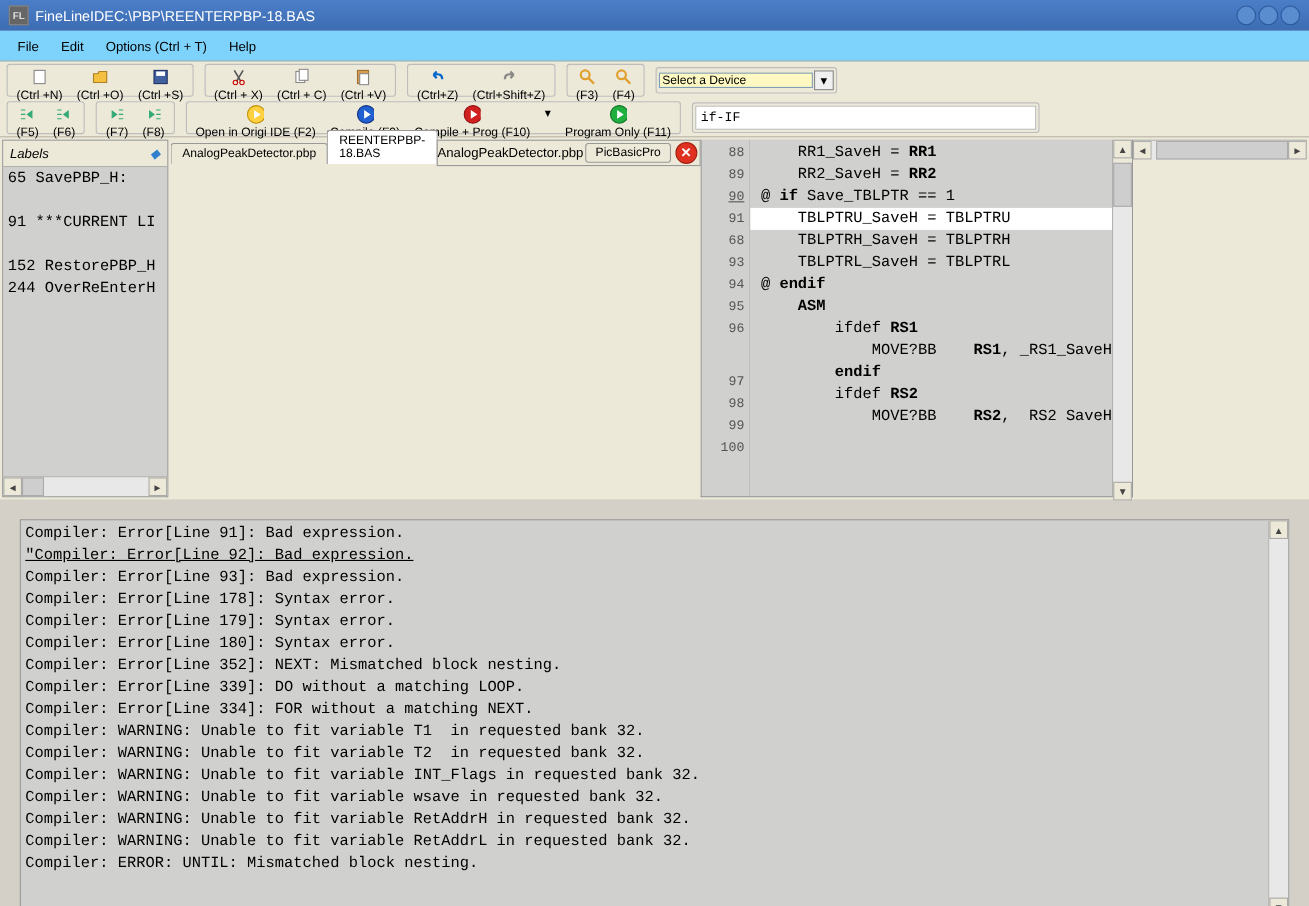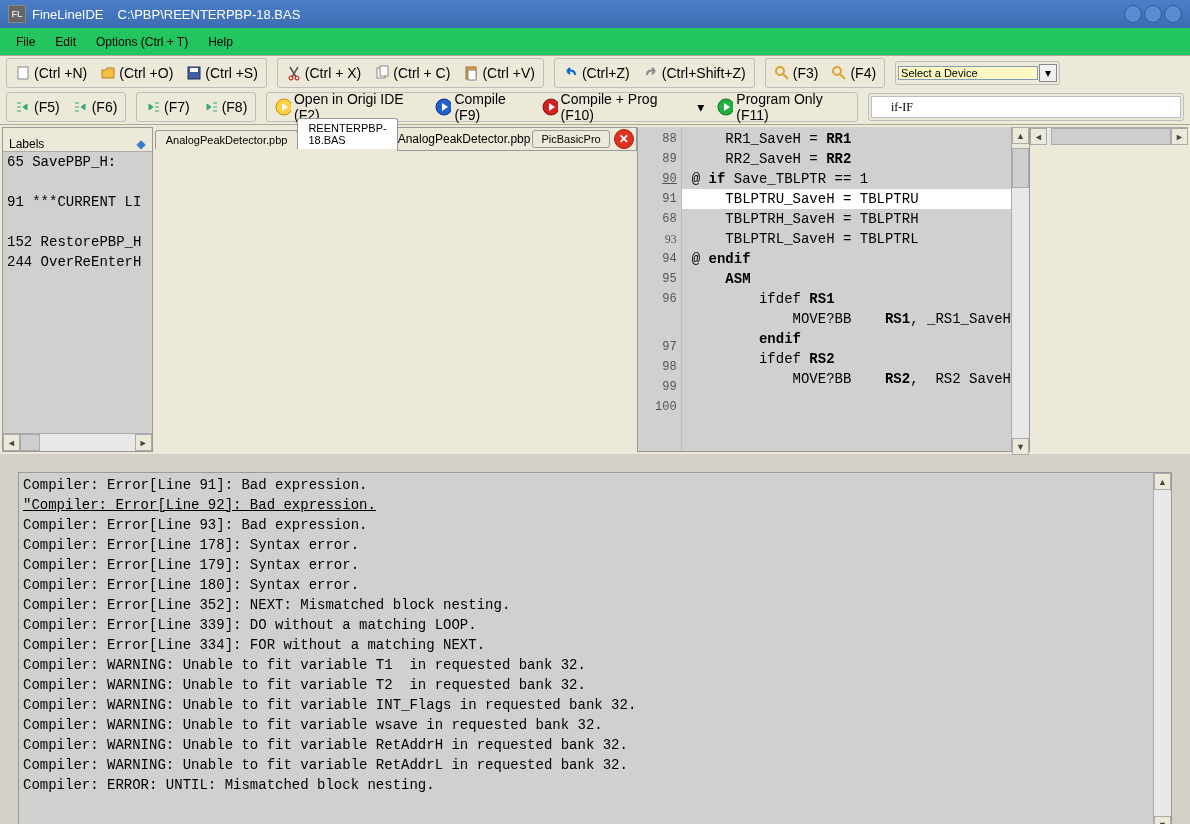--- a/index.html
+++ b/index.html
@@ -1,36 +1,36 @@
 <!DOCTYPE html>
 <html><head>
 <meta charset="utf-8">
 <style>
 * { box-sizing: border-box; margin: 0; padding: 0; }
 body { font-family: Tahoma, sans-serif; font-size: 12px; background: #d4d0c8; width: 1190px; height: 824px; overflow: hidden; }
 .titlebar { background: linear-gradient(to bottom, #4a7ec7, #3d6db3); height: 28px; display: flex; align-items: center; padding: 0 8px; color: white; font-size: 13px; }
 .titlebar-icon { width: 18px; height: 18px; background: #666; border: 1px solid #888; margin-right: 6px; display: flex; align-items: center; justify-content: center; font-size: 9px; color: #ddd; font-weight: bold; }
 .title-text { font-weight: normal; }
-.title-path { margin-left: 14px; }
+.title-path { }
 .window-controls { margin-left: auto; display: flex; gap: 2px; }
 .wc-btn { width: 18px; height: 18px; border-radius: 50%; background: #5a8cd0; border: 1px solid #2c5a9e; }
-.menubar { background: #22c55e; height: 28px; display: flex; align-items: center; padding: 0 6px; border-bottom: 1px solid #aca899; }
+.menubar { background: #7dd3fc; height: 28px; display: flex; align-items: center; padding: 0 6px; border-bottom: 1px solid #aca899; }
 .menu-item { padding: 4px 10px; cursor: pointer; }
 .toolbars { background: #ece9d8; border-bottom: 1px solid #aca899; }
 .toolbar-row { display: flex; align-items: center; height: 34px; padding: 0 6px; gap: 2px; }
 .tb-group { display: flex; align-items: center; border: 1px solid #bdbdbd; border-radius: 3px; padding: 2px; gap: 1px; background: #ece9d8; }
-.tb-btn { display: flex; align-items: center; height: 24px; padding: 0 5px; border: 1px solid transparent; border-radius: 2px; cursor: pointer; gap: 3px; font-size: 14px; }
+.tb-btn { display: flex; align-items: center; height: 24px; padding: 0 5px; border: 1px solid transparent; border-radius: 2px; cursor: pointer; gap: 3px; font-size: 11px; flex-direction: column; }
 .tb-icon { width: 16px; height: 16px; display: inline-flex; align-items: center; justify-content: center; }
 .tb-sep { width: 6px; }
 .device-select { border: 1px solid #7f9db9; width: 140px; height: 14px; font-size: 11px; background: #fef9c3; padding: 2px; }
 .dropdown-arrow { width: 18px; height: 18px; border: 1px solid #888; background: #f0f0f0; display: flex; align-items: center; justify-content: center; }
-.if-field { border: 1px solid #bdbdbd; width: 310px; height: 22px; padding: 2px 19px; background: white; font-family: Liberation Serif, serif; font-size: 12px; }
+.if-field { border: 1px solid #bdbdbd; width: 310px; height: 22px; padding: 2px 4px; background: white; font-family: Liberation Mono, monospace; font-size: 12px; }
 .main-area { display: flex; height: 329px; background: #ece9d8; }
 .left-panel { width: 196px; display: flex; flex-direction: column; border: 1px solid #999; margin: 2px; background: #d0d0ce; }
-.left-header { height: 24px; display: flex; align-items: flex-end; padding: 0 6px; background: #ece9d8; border-bottom: 1px solid #aaa; justify-content: space-between; }
+.left-header { height: 24px; display: flex; align-items: center; padding: 0 6px; background: #ece9d8; border-bottom: 1px solid #aaa; justify-content: space-between; font-style: italic; }
 .left-content { flex: 1; font-family: 'Courier New', monospace; font-size: 14px; padding: 0px 4px; overflow: hidden; background: #d0d0ce; line-height: 20px; white-space: pre; }
 .left-scroll { height: 18px; background: #ece9d8; border-top: 1px solid #aaa; display: flex; }
 .editor-panel { flex: 1; display: flex; flex-direction: row; margin: 2px 2px 2px 0; }
 .tabs-row { height: 22px; display: flex; align-items: flex-end; }
 .tab { padding: 3px 10px; border: 1px solid #999; border-bottom: none; background: #ece9d8; font-size: 11px; cursor: pointer; border-radius: 3px 3px 0 0; margin-right: -1px; }
 .tab.active { background: #fff; font-weight: normal; }
 .file-header { height: 24px; background: #ece9d8; border: 1px solid #999; display: flex; align-items: center; }
 .file-title { flex: 1; text-align: center; font-size: 12px; }
 .lang-badge { padding: 2px 8px; border: 1px solid #999; border-radius: 3px; background: #ece9d8; font-size: 11px; margin: 0 2px; }
 .close-btn { width: 20px; height: 20px; border-radius: 50%; background: #e03020; border: 1px solid #a02010; display: flex; align-items: center; justify-content: center; color: white; font-weight: bold; margin: 0 2px; cursor: pointer; }
@@ -297,21 +297,21 @@
       <div class="lang-badge">PicBasicPro</div>
       <div class="close-btn">✕</div>
     </div>
     <div class="editor-body">
       <div class="gutter" id="gutter">
           <div style="height: 20px;">88</div>
           <div style="height: 20px;">89</div>
           <div style="height: 20px; text-decoration: underline;">90</div>
           <div style="height: 20px;">91</div>
           <div style="height: 20px;">68</div>
-          <div style="height: 20px; font-family: Liberation Serif, serif;">93</div>
+          <div style="height: 20px;">93</div>
           <div style="height: 20px;">94</div>
           <div style="height: 20px;">95</div>
           <div style="height: 20px;">96</div>
           <div style="height: 20px; margin-top: 28px;">97</div>
           <div style="height: 20px;">98</div>
           <div style="height: 20px;">99</div>
           <div style="height: 20px;">100</div>
         </div>
       <div class="code" id="code"><div class="code-line">    RR1_SaveH = <span class="bold">RR1</span></div><div class="code-line">    RR2_SaveH = <span class="bold">RR2</span></div><div class="code-line">@ <span class="bold">if</span> Save_TBLPTR == 1</div><div class="code-line highlighted">    TBLPTRU_SaveH = TBLPTRU</div><div class="code-line">    TBLPTRH_SaveH = TBLPTRH</div><div class="code-line">    TBLPTRL_SaveH = TBLPTRL</div><div class="code-line">@ <span class="bold">endif</span></div><div class="code-line">    <span class="bold">ASM</span></div><div class="code-line">        ifdef <span class="bold">RS1</span></div><div class="code-line">            MOVE?BB    <span class="bold">RS1</span>, _RS1_SaveH</div><div class="code-line">        <span class="bold">endif</span></div><div class="code-line">        ifdef <span class="bold">RS2</span></div><div class="code-line">            MOVE?BB    <span class="bold">RS2</span>,  RS2 SaveH</div></div>
       <div class="ruler"></div>

